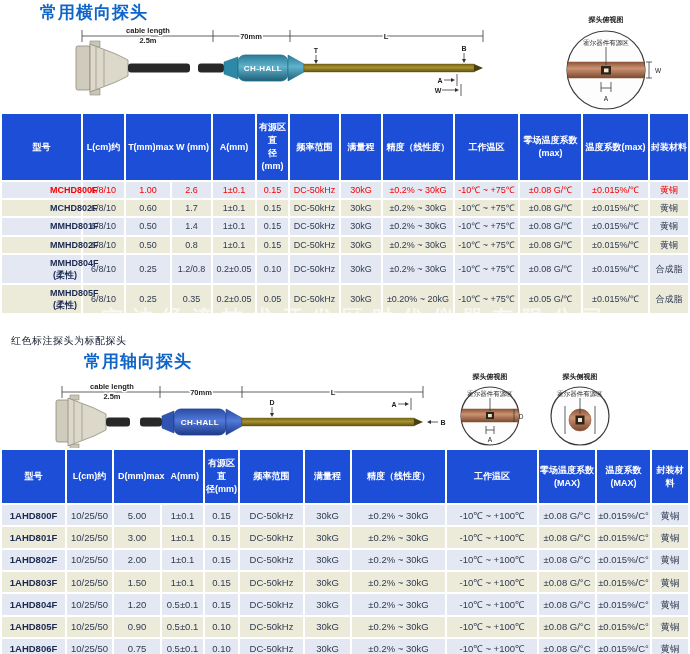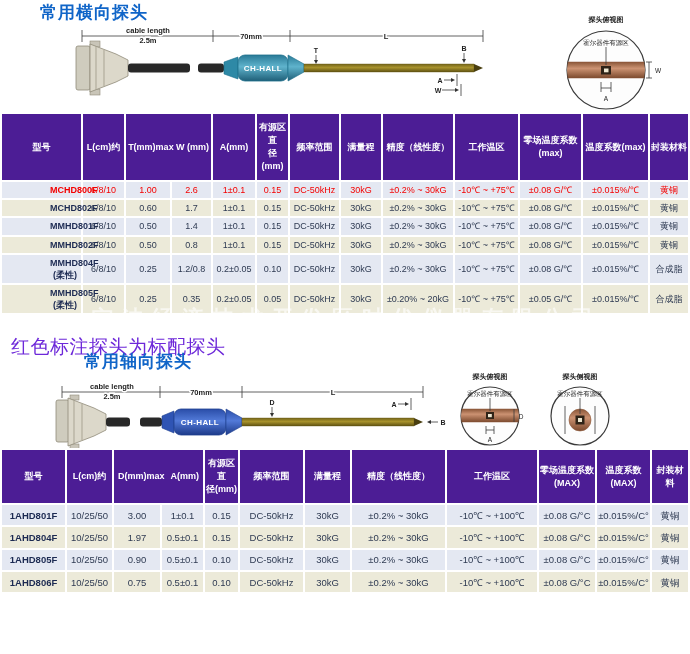--- a/index.html
+++ b/index.html
@@ -2,45 +2,45 @@
 <html><head>
 <meta charset="utf-8">
 <style>
   html,body{margin:0;padding:0;background:#fff;}
   .page{position:relative;width:690px;height:654px;background:#fff;overflow:hidden;
         font-family:"Liberation Sans",sans-serif;}
   .sec-title{position:absolute;left:0;width:690px;text-align:left;
              font-size:17px;font-weight:700;color:#1065c8;letter-spacing:1px;padding-left:40px;}
   #title1{top:1px;}
   #title2{top:350px;margin-left:44px;}
-  #note{position:absolute;left:11px;top:334px;font-size:19px;color:#6d28d9;letter-spacing:.5px;}
+  #note{position:absolute;left:11px;top:334px;font-size:10px;color:#0f172a;letter-spacing:.5px;}
   #diag1{position:absolute;left:0;top:8px;}
   #diag2{position:absolute;left:0;top:368px;}
   #table1{position:absolute;left:0;top:112px;}
   #table2{position:absolute;left:0;top:448px;}
   table{border-collapse:separate;border-spacing:2px;table-layout:fixed;width:690px;background:#fff;}
-  th{background:#4c1d95;color:#fff;font-weight:700;font-size:9px;padding:7px 1px;
+  th{background:#1d4ed8;color:#fff;font-weight:700;font-size:9px;padding:7px 1px;
      text-align:center;white-space:pre-line;line-height:1.45;vertical-align:middle;}
   td{text-align:center;font-size:9px;padding:2px 1px;color:#2e3a52;white-space:pre-line;
      vertical-align:middle;line-height:1.35;}
   #table2 td{font-size:9.5px;padding:3.5px 1px;line-height:1.4;}
   tbody tr:nth-child(odd) td{background:#e4e8f2;}
   tbody tr:nth-child(even) td{background:#ecead9;}
   td.model{font-weight:700;color:#1c2a52;padding-left:48px;}
   tr.hl td{color:#f30000;}
   .split{display:flex;justify-content:space-around;align-items:center;}
   svg text{font-family:"Liberation Sans",sans-serif;}
   .dim{font-size:7.5px;font-weight:700;fill:#222;paint-order:stroke;stroke:#fff;stroke-width:3px;}
   .dim2{font-size:7px;font-weight:700;fill:#222;}
   .cn{font-size:7px;fill:#222;font-weight:700;}
   .cns{font-size:6.5px;fill:#222;}
   .handle-txt{font-size:8px;font-weight:700;fill:#fff;letter-spacing:.4px;}
   .dl{stroke:#3a3a3a;stroke-width:.8;fill:none;}
   #wm-faint{position:absolute;left:92px;top:304px;width:520px;font-size:21px;letter-spacing:9px;
-            color:rgba(255,255,255,.62);white-space:nowrap;font-weight:700;}
+            color:rgba(255,255,255,.62);white-space:nowrap;font-weight:700;text-align:right;}
   #wm-site{position:absolute;left:237px;top:614px;font-family:"DejaVu Sans Mono",monospace;
            font-size:23px;letter-spacing:5.5px;color:#454545;opacity:.92;white-space:nowrap;}
 </style>
 </head>
 <body>
 
 <div class="page">
 
   <div id="title1" class="sec-title">常用横向探头</div>
 
@@ -396,37 +396,79 @@
         <th>精度（线性度）</th>
         <th>工作温区</th>
         <th>零场温度系数
 (MAX)</th>
         <th>温度系数(MAX)</th>
         <th>封装材料</th>
       </tr>
     </thead>
     <tbody>
         <tr>
+          <td class="model">1AHD800F</td>
+          <td>10/25/50</td>
+          <td>5.00</td>
+          <td>1±0.1</td>
+          <td>0.15</td>
+          <td>DC-50kHz</td>
+          <td>30kG</td>
+          <td>±0.2% ~ 30kG</td>
+          <td>-10℃ ~ +100℃</td>
+          <td>±0.08 G/°C</td>
+          <td>±0.015%/C°</td>
+          <td>黄铜</td>
+        </tr>
+        <tr>
           <td class="model">1AHD801F</td>
           <td>10/25/50</td>
           <td>3.00</td>
           <td>1±0.1</td>
           <td>0.15</td>
           <td>DC-50kHz</td>
           <td>30kG</td>
           <td>±0.2% ~ 30kG</td>
           <td>-10℃ ~ +100℃</td>
           <td>±0.08 G/°C</td>
           <td>±0.015%/C°</td>
           <td>黄铜</td>
         </tr>
         <tr>
+          <td class="model">1AHD802F</td>
+          <td>10/25/50</td>
+          <td>2.00</td>
+          <td>1±0.1</td>
+          <td>0.15</td>
+          <td>DC-50kHz</td>
+          <td>30kG</td>
+          <td>±0.2% ~ 30kG</td>
+          <td>-10℃ ~ +100℃</td>
+          <td>±0.08 G/°C</td>
+          <td>±0.015%/C°</td>
+          <td>黄铜</td>
+        </tr>
+        <tr>
+          <td class="model">1AHD803F</td>
+          <td>10/25/50</td>
+          <td>1.50</td>
+          <td>1±0.1</td>
+          <td>0.15</td>
+          <td>DC-50kHz</td>
+          <td>30kG</td>
+          <td>±0.2% ~ 30kG</td>
+          <td>-10℃ ~ +100℃</td>
+          <td>±0.08 G/°C</td>
+          <td>±0.015%/C°</td>
+          <td>黄铜</td>
+        </tr>
+        <tr>
           <td class="model">1AHD804F</td>
           <td>10/25/50</td>
-          <td>1.97</td>
+          <td>1.20</td>
           <td>0.5±0.1</td>
           <td>0.15</td>
           <td>DC-50kHz</td>
           <td>30kG</td>
           <td>±0.2% ~ 30kG</td>
           <td>-10℃ ~ +100℃</td>
           <td>±0.08 G/°C</td>
           <td>±0.015%/C°</td>
           <td>黄铜</td>
         </tr>

